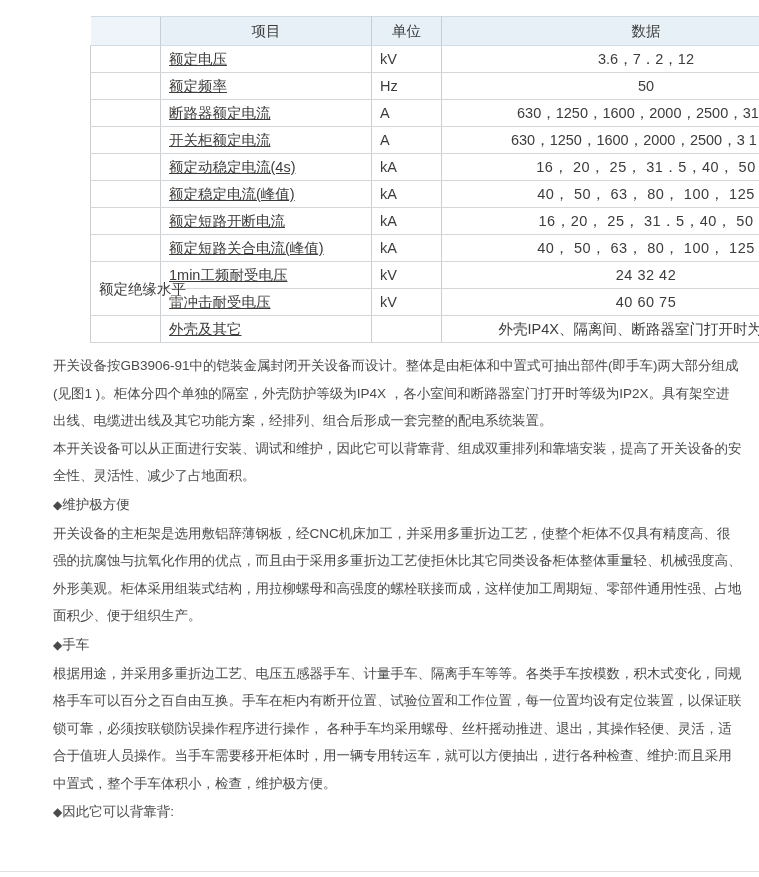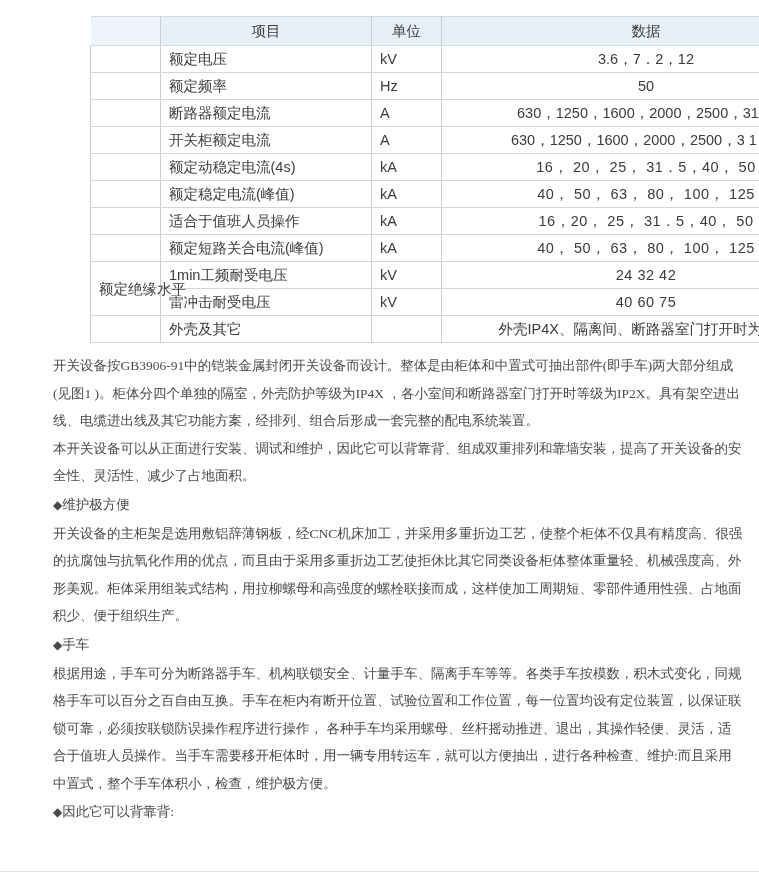--- a/index.html
+++ b/index.html
@@ -71,34 +71,34 @@
     white-space: normal;
     padding: 0 4px;
   }
   td.cell-group-empty {
     border-left: none;
     border-right: 1px solid #c9ced2;
   }
   td.cell-item {
     text-align: left;
     padding-left: 28px;
+    text-decoration: underline;
   }
   td.cell-unit { text-align: left; }
   td.cell-data { text-align: center; }
   td.cell-data.spread { letter-spacing: 0.5px; }
 
   
   .doc-body {
     position: absolute;
     left: 53px;
     top: 352px;
     width: 690px;
     font-size: 13.5px;
     color: #4a4a4a;
-    font-family: Liberation Serif, serif;
   }
   .doc-body p {
     margin: 0;
     line-height: 27.5px;
     text-align: left;
     white-space: normal;
   }
   .doc-body p.heading {
     line-height: 29px;
   }
@@ -164,21 +164,21 @@
         <td class="cell-data spread">16， 20， 25， 31．5，40， 50</td>
       </tr>
       <tr>
         <td class="cell-group-empty"></td>
         <td class="cell-item">额定稳定电流(峰值)</td>
         <td class="cell-unit">kA</td>
         <td class="cell-data spread">40， 50， 63， 80， 100， 125</td>
       </tr>
       <tr>
         <td class="cell-group-empty"></td>
-        <td class="cell-item">适合于值班人员操作</td>
+        <td class="cell-item">额定短路开断电流</td>
         <td class="cell-unit">kA</td>
         <td class="cell-data spread">16，20， 25， 31．5，40， 50</td>
       </tr>
       <tr>
         <td class="cell-group-empty"></td>
         <td class="cell-item">额定短路关合电流(峰值)</td>
         <td class="cell-unit">kA</td>
         <td class="cell-data spread">40， 50， 63， 80， 100， 125</td>
       </tr>
       <tr>
@@ -201,17 +201,17 @@
     </tbody>
   </table>
 </div>
 
 <div class="doc-body">
   <p>开关设备按GB3906-91中的铠装金属封闭开关设备而设计。整体是由柜体和中置式可抽出部件(即手车)两大部分组成(见图1 )。柜体分四个单独的隔室，外壳防护等级为IP4X ，各小室间和断路器室门打开时等级为IP2X。具有架空进出线、电缆进出线及其它功能方案，经排列、组合后形成一套完整的配电系统装置。</p>
   <p>本开关设备可以从正面进行安装、调试和维护，因此它可以背靠背、组成双重排列和靠墙安装，提高了开关设备的安全性、灵活性、减少了占地面积。</p>
   <p class="heading"><span class="bullet">◆</span><span>维护极方便</span></p>
   <p>开关设备的主柜架是选用敷铝辞薄钢板，经CNC机床加工，并采用多重折边工艺，使整个柜体不仅具有精度高、很强的抗腐蚀与抗氧化作用的优点，而且由于采用多重折边工艺使拒休比其它同类设备柜体整体重量轻、机械强度高、外形美观。柜体采用组装式结构，用拉柳螺母和高强度的螺栓联接而成，这样使加工周期短、零部件通用性强、占地面积少、便于组织生产。</p>
   <p class="heading"><span class="bullet">◆</span><span>手车</span></p>
-  <p>根据用途，手车可分为断路器手车、机构联锁安全、计量手车、隔离手车等等。各类手车按模数，积木式变化，同规格手车可以百分之百自由互换。手车在柜内有断开位置、试验位置和工作位置，每一位置均设有定位装置，以保证联锁可靠，必须按联锁防误操作程序进行操作， 各种手车均采用螺母、丝杆摇动推进、退出，其操作轻便、灵活，适合于值班人员操作。当手车需要移开柜体时，用一辆专用转运车，就可以方便抽出，进行各种检查、维护:而且采用中置式，整个手车体积小，检查，维护极方便。</p>
+  <p>根据用途，并采用多重折边工艺、电压五感器手车、计量手车、隔离手车等等。各类手车按模数，积木式变化，同规格手车可以百分之百自由互换。手车在柜内有断开位置、试验位置和工作位置，每一位置均设有定位装置，以保证联锁可靠，必须按联锁防误操作程序进行操作， 各种手车均采用螺母、丝杆摇动推进、退出，其操作轻便、灵活，适合于值班人员操作。当手车需要移开柜体时，用一辆专用转运车，就可以方便抽出，进行各种检查、维护:而且采用中置式，整个手车体积小，检查，维护极方便。</p>
   <p class="heading"><span class="bullet">◆</span><span>因此它可以背靠背:</span></p>
 </div>
 
 <div class="bottom-rule"></div>
 
 </body></html>

